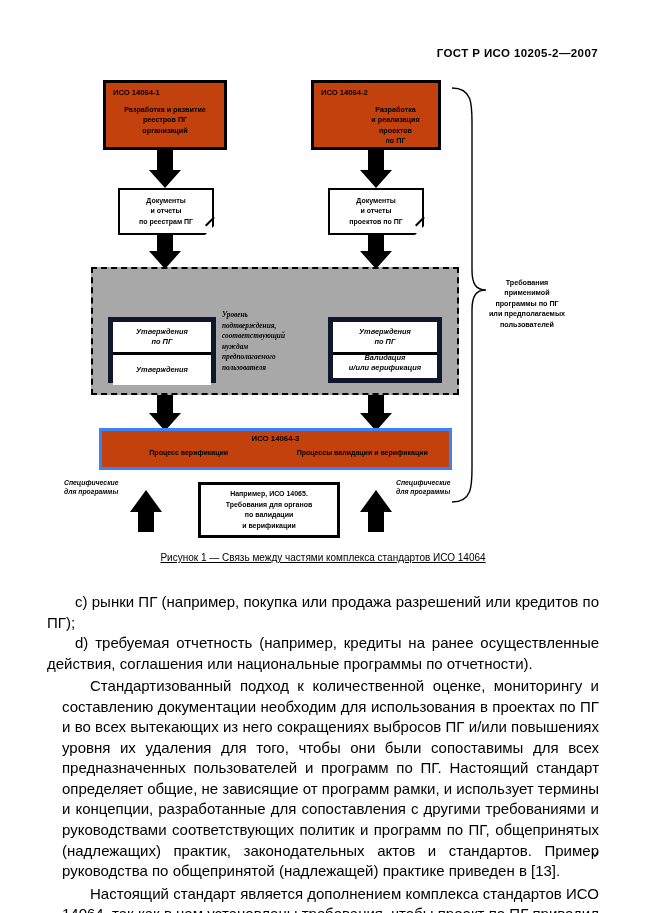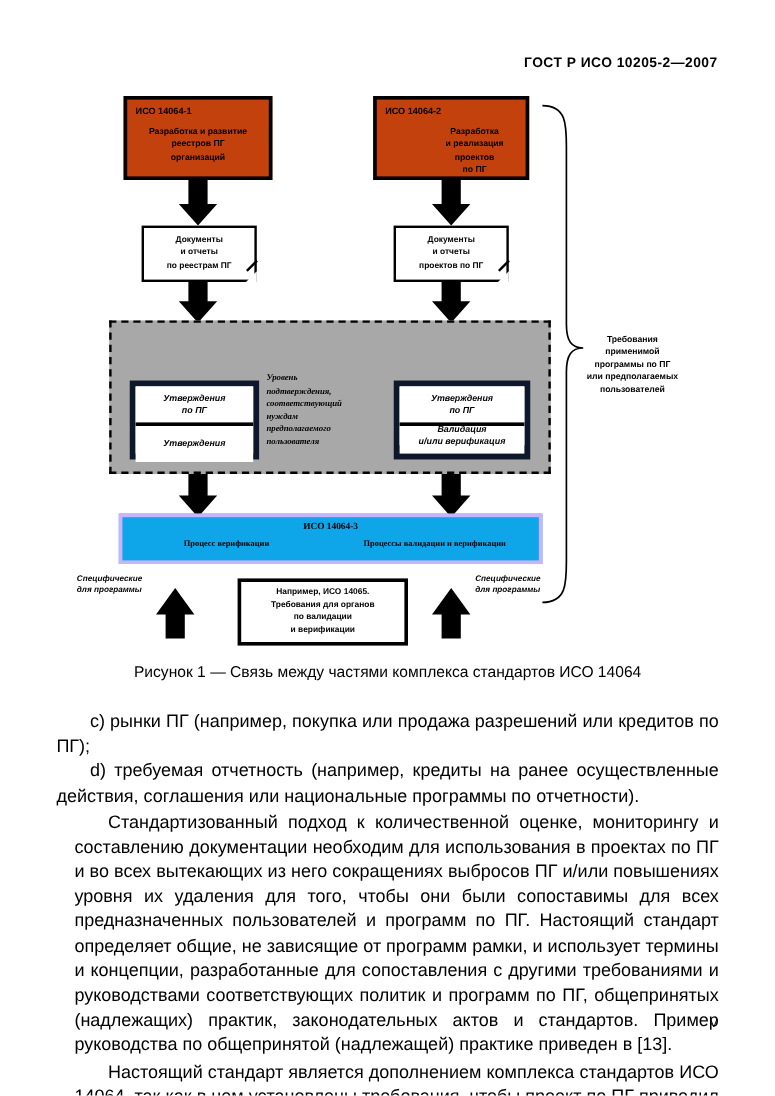--- a/index.html
+++ b/index.html
@@ -135,23 +135,22 @@
     font-style: italic;
     line-height: 1.45;
     color: #000;
     font-family: Liberation Serif, serif;
   }
 
   
   .iso3 {
     position: absolute;
     box-sizing: border-box;
-    border: 3px solid #c4b5fd;
-    background: #0ea5e9;
-    font-family: Liberation Serif, serif;
+    border: 3px solid #3b82f6;
+    background: #c2410c;
   }
   .iso3 .heading {
     text-align: center;
     font-size: 7.8px;
     font-weight: bold;
     padding-top: 3px;
   }
   .iso3 .cols {
     display: flex;
     padding-top: 6px;
@@ -206,21 +205,22 @@
     height: 500px;
     pointer-events: none;
   }
 
   .caption {
     position: absolute;
     top: 552px;
     left: 0;
     width: 646px;
     text-align: center;
-    font-size: 13px;
+    font-size: 10px;
+    text-decoration: underline;
   }
 
   
   .bodytext {
     position: absolute;
     left: 47px;
     top: 592px;
     width: 552px;
     font-size: 15px;
     line-height: 1.37;

